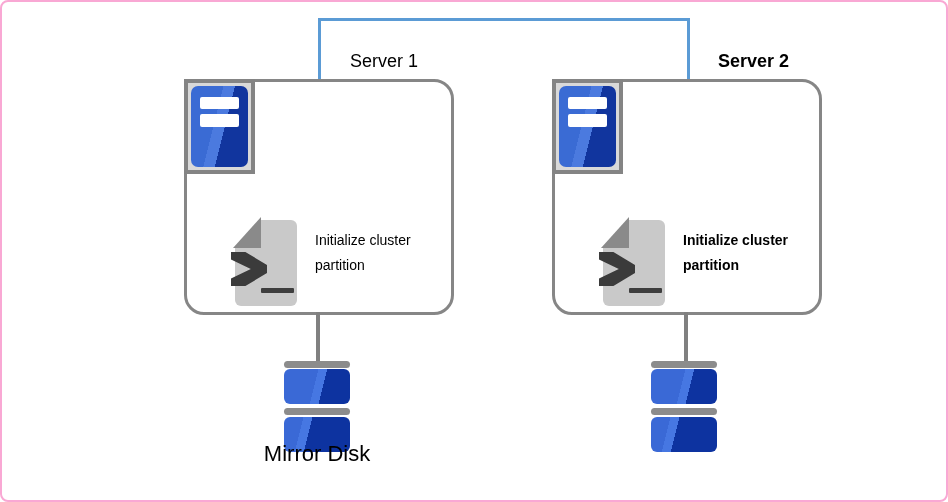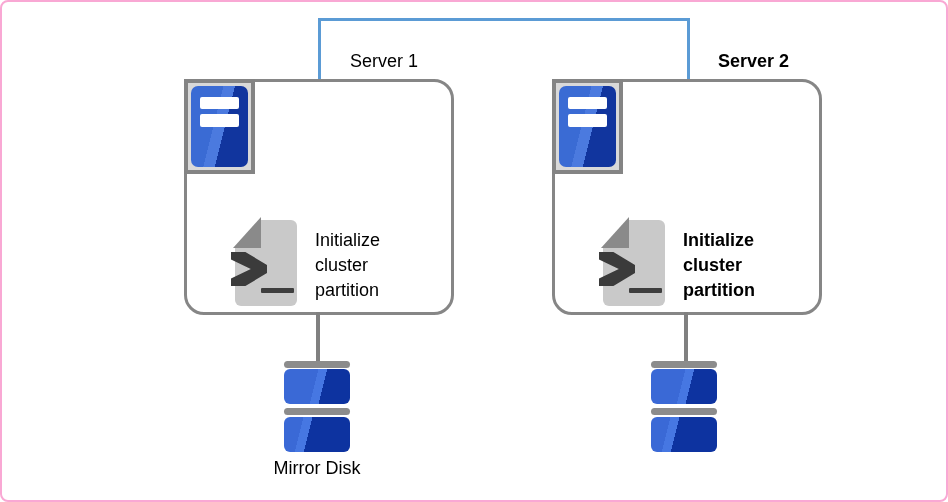--- a/index.html
+++ b/index.html
@@ -46,41 +46,41 @@
   }
   .script-prompt{
     position:absolute;left:-4px;top:32px;width:36px;height:34px;background:#3b3b3b;
     clip-path:polygon(0 0,40% 0,100% 38%,100% 62%,40% 100%,0 100%,0 78%,55% 50%,0 22%);
   }
   .script-underscore{
     position:absolute;left:26px;top:68px;width:33px;height:5px;background:#3e3e3e;border-radius:1px;
   }
   .script-text{
     position:absolute;left:128px;top:146px;width:110px;
-    font-size:18px;line-height:25px;color:#000;
+    font-size:14px;line-height:25px;color:#000;
   }
   
   .stem{position:absolute;top:310px;width:4px;height:49px;background:#808080;}
   .stem.s1{left:314px;}
   .stem.s2{left:682px;}
   
   .disk-group{position:absolute;top:359px;width:66px;height:91px;}
   .disk-group.d1{left:282px;}
   .disk-group.d2{left:649px;}
   .disk-bar{position:absolute;left:0;width:66px;height:7px;background:#8c8c8c;border-radius:4px;}
   .bar1{top:0;}
   .bar2{top:47px;}
   .disk-plate{
     position:absolute;left:0;width:66px;height:35px;border-radius:6px;
   }
   .plate1{top:8px;background:linear-gradient(104deg,#3a69d6 46%,#4677e2 46% 58%,#0d33a0 58%);}
   .plate2{top:56px;background:linear-gradient(104deg,#3a69d6 26%,#4677e2 26% 38%,#0d33a0 38%);}
   .disk-label{
-    position:absolute;top:97px;left:50%;transform:translateX(-50%);
-    font-size:18px;color:#000;white-space:nowrap;text-align:center;
+    position:absolute;top:80px;left:50%;transform:translateX(-50%);
+    font-size:22px;color:#000;white-space:nowrap;text-align:center;
   }
 </style>
 </head>
 <body>
 
 <div class="canvas">
 
   <div class="conn conn-h"></div>
   <div class="conn conn-v1"></div>
   <div class="conn conn-v2"></div>

